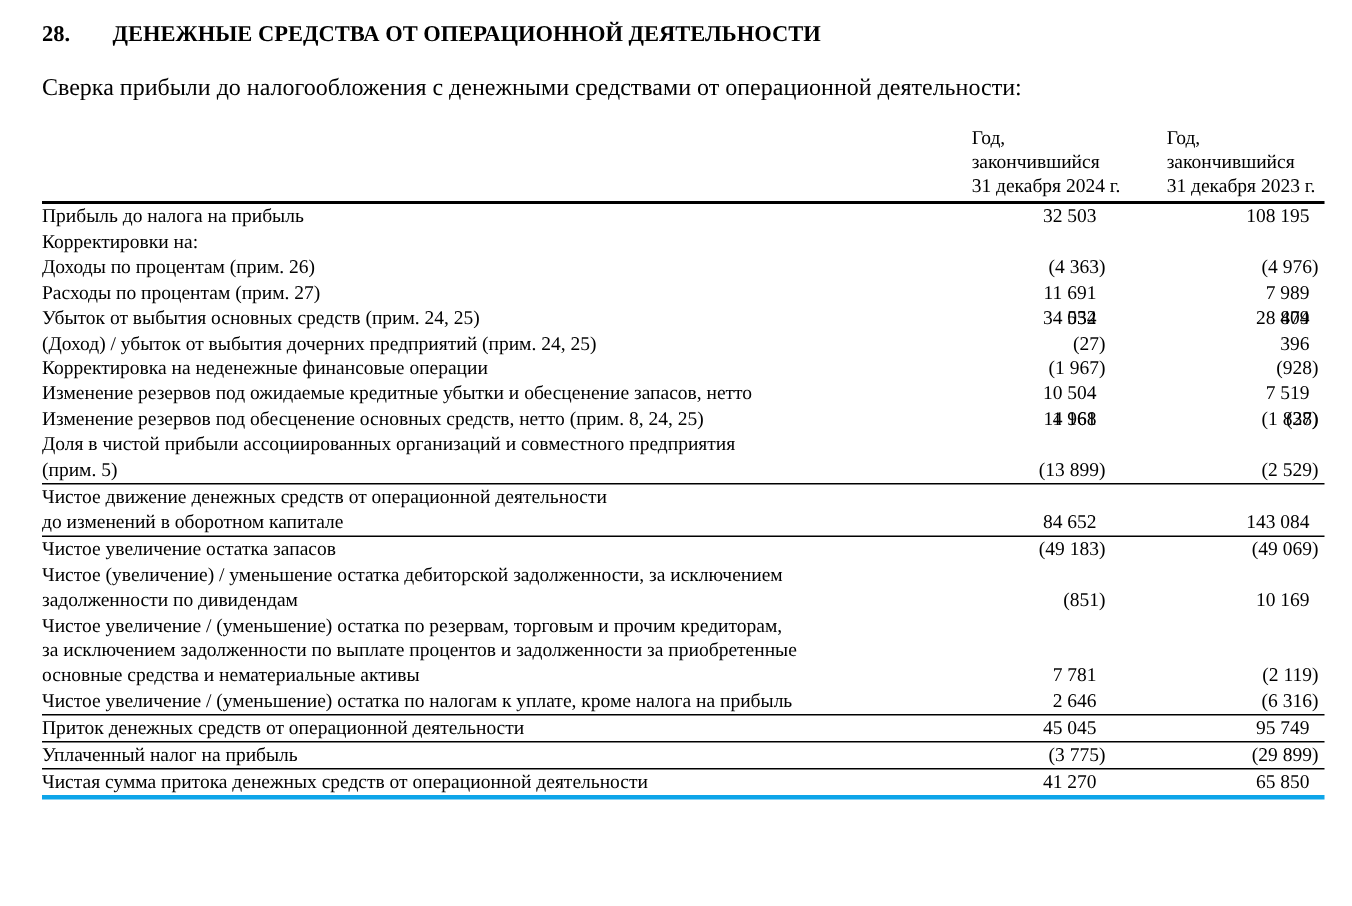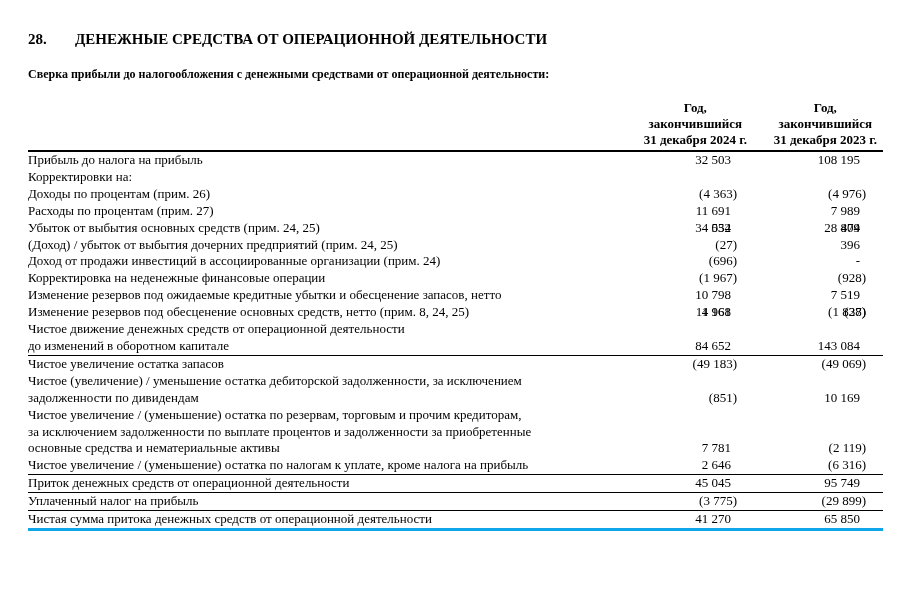--- a/index.html
+++ b/index.html
@@ -6,44 +6,44 @@
   html, body { margin: 0; padding: 0; background: #ffffff; }
   .page {
     position: relative;
     width: 901px;
     height: 604px;
     background: #ffffff;
     color: #000000;
     font-family: "Liberation Serif", "DejaVu Serif", serif;
     overflow: hidden;
   }
-  .content { padding: 30px 0 0 28px; }
+  .content { padding: 14px 0 0 28px; }
 
   .heading { display: flex; font-weight: bold; font-size: 15px; line-height: 19px; }
   .heading .num { width: 47px; }
-  .subtitle { margin: 17px 12px 0 0; font-size: 12px; line-height: 17px; font-weight: bold; }
+  .subtitle { margin: 17px 12px 0 0; font-size: 16px; line-height: 17px; }
 
   .fin-table { width: 855px; margin-top: 19px; font-size: 13px; }
 
   .header-row { position: relative; height: 48px; border-bottom: 2px solid #000; }
   .hval {
     position: absolute; bottom: 2px;
-    text-align: center; font-weight: bold;
+    text-align: left; font-weight: normal;
     white-space: pre-line; line-height: 16px;
   }
   .h1 { right: 136px; }
   .h2 { right: 6px; }
 
   .rows { line-height: 16.9px; }
   .row { position: relative; }
   .row .label { white-space: pre-line; max-width: 668px; }
   .row.bold { font-weight: normal; }
   .val { position: absolute; bottom: 0; text-align: right; }
   .v1 { right: 146px; }
-  .v2 { right: 17px; }
+  .v2 { right: 4px; }
   .val.pad { padding-right: 6px; }
   .rb-thin { border-bottom: 1px solid #000; }
   .rb-thick { border-bottom: 3px solid #0ea5e9; }
 
   .arrow { position: absolute; }
 </style>
 </head>
 <body>
 
 <div class="page">
@@ -92,42 +92,43 @@
           <div class="row">
             <div class="val v1 pad">34 034</div>
             <div class="val v2 pad">28 879</div>
           </div>
           <div class="row">
             <div class="label">(Доход) / убыток от выбытия дочерних предприятий (прим. 24, 25)</div>
             <div class="val v1">(27)</div>
             <div class="val v2 pad">396</div>
           </div>
           <div class="row">
-            <div class="label">Доход от продажи инвестиций в ассоциированные организации (прим. 24)</div>
-            <div class="val v1">(696)</div>
-            <div class="val v2 pad">-</div>
-          </div>
-          <div class="row">
             <div class="label">Корректировка на неденежные финансовые операции</div>
             <div class="val v1">(1 967)</div>
             <div class="val v2">(928)</div>
           </div>
           <div class="row">
             <div class="label">Изменение резервов под ожидаемые кредитные убытки и обесценение запасов, нетто</div>
-            <div class="val v1 pad">10 798</div>
+            <div class="val v1 pad">10 504</div>
             <div class="val v2 pad">7 519</div>
           </div>
           <div class="row">
             <div class="label">Изменение резервов под обесценение основных средств, нетто (прим. 8, 24, 25)</div>
             <div class="val v1 pad">4 968</div>
             <div class="val v2">(27)</div>
           </div>
           <div class="row">
             <div class="val v1 pad">11 161</div>
             <div class="val v2">(1 838)</div>
+          </div>
+          <div class="row rb-thin">
+            <div class="label">Доля в чистой прибыли ассоциированных организаций и совместного предприятия
+(прим. 5)</div>
+            <div class="val v1">(13 899)</div>
+            <div class="val v2">(2 529)</div>
           </div>
           <div class="row bold rb-thin">
             <div class="label">Чистое движение денежных средств от операционной деятельности
 до изменений в оборотном капитале</div>
             <div class="val v1 pad">84 652</div>
             <div class="val v2 pad">143 084</div>
           </div>
           <div class="row">
             <div class="label">Чистое увеличение остатка запасов</div>
             <div class="val v1">(49 183)</div>

